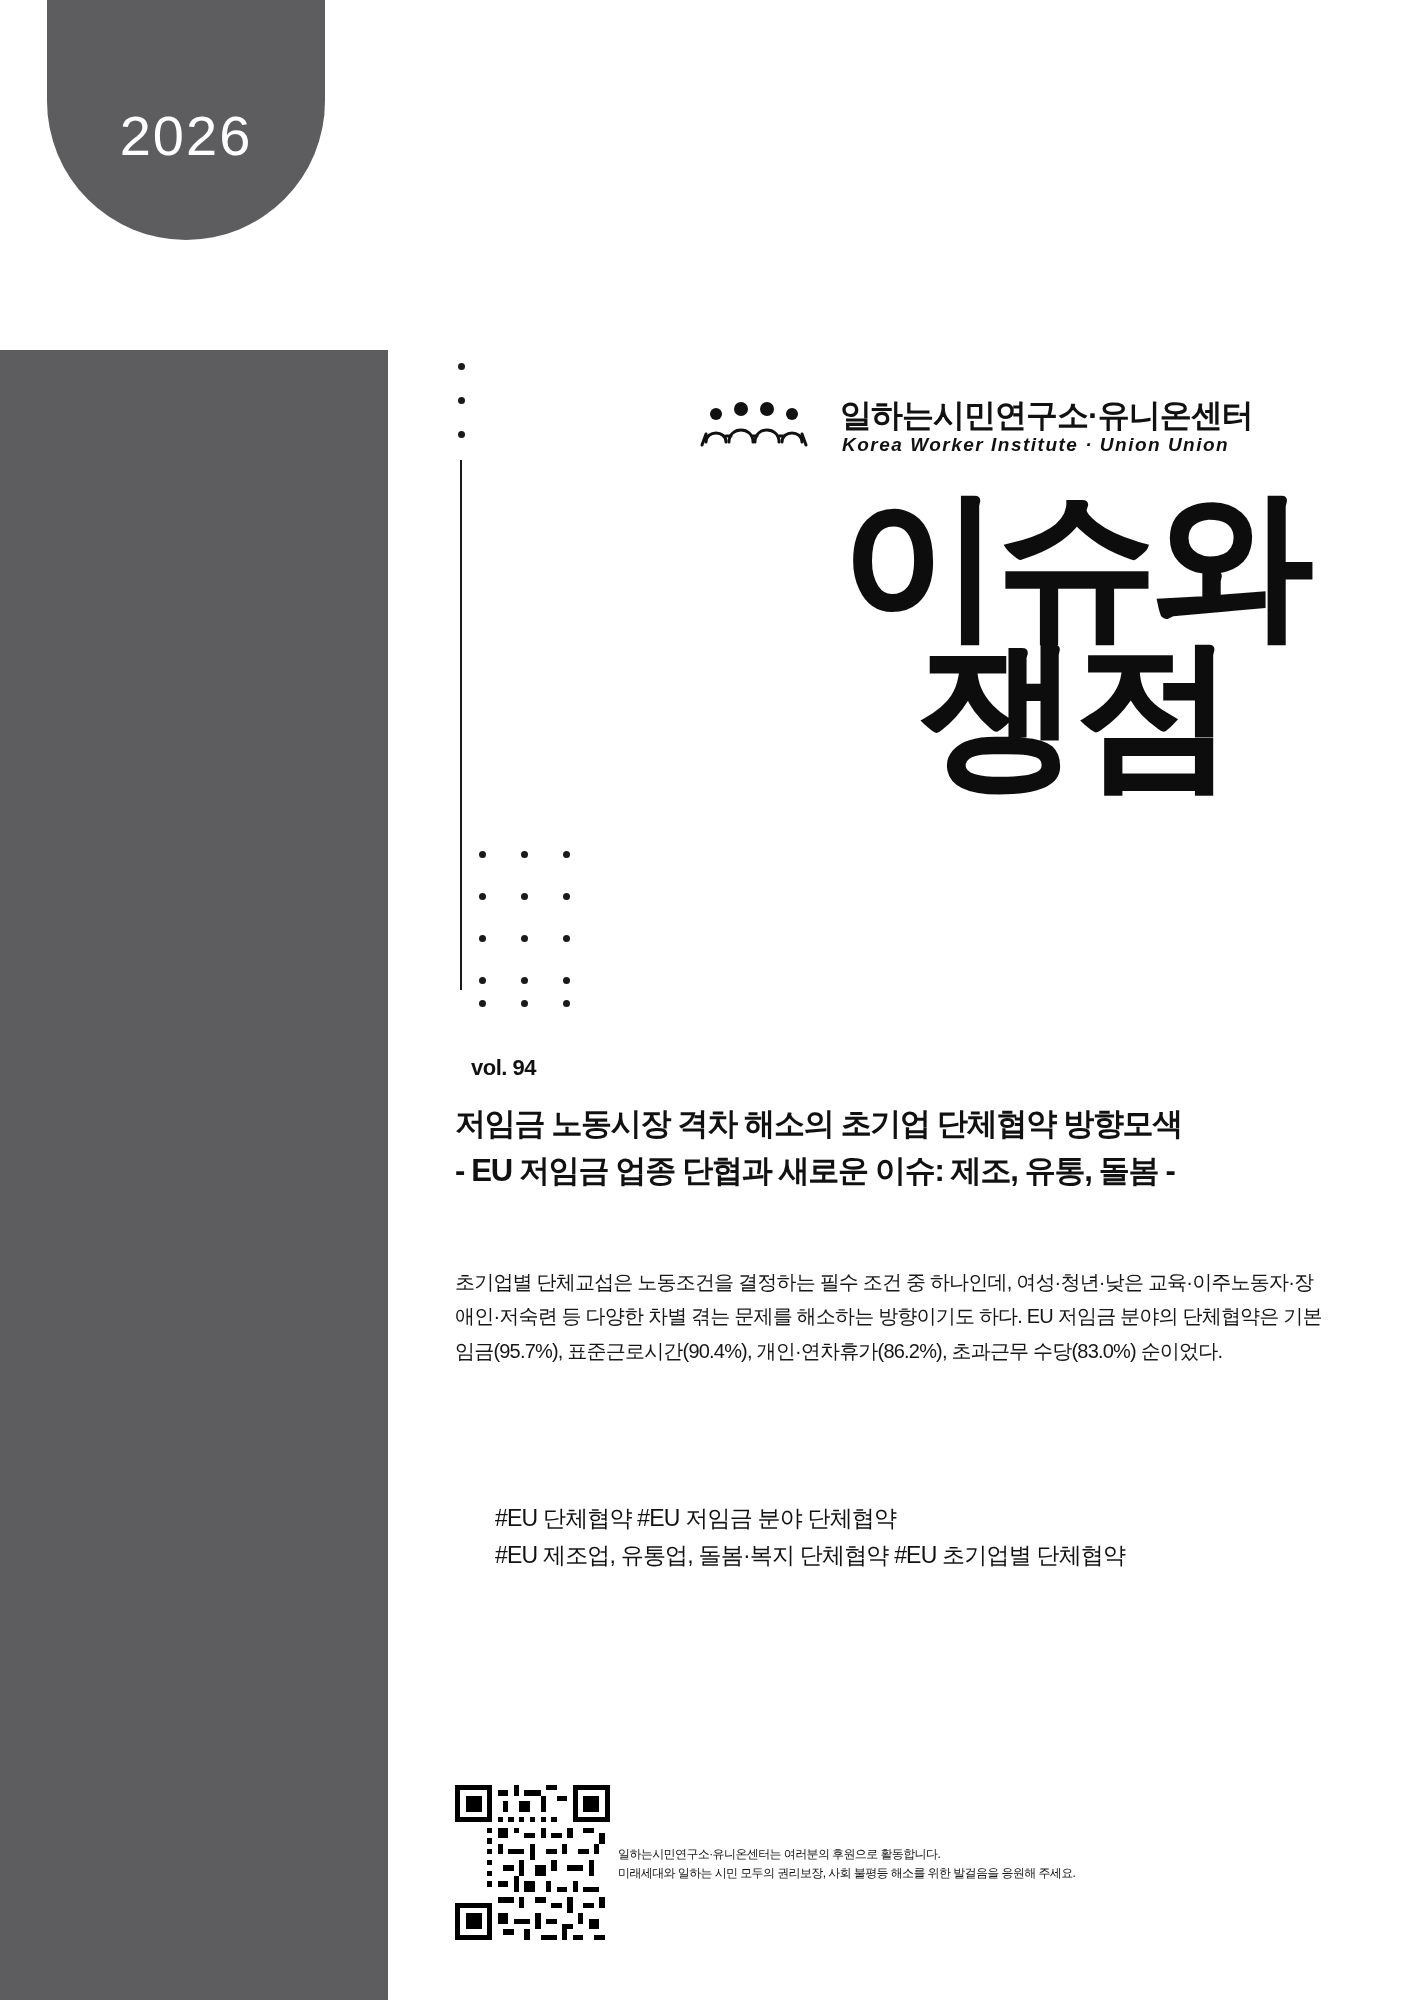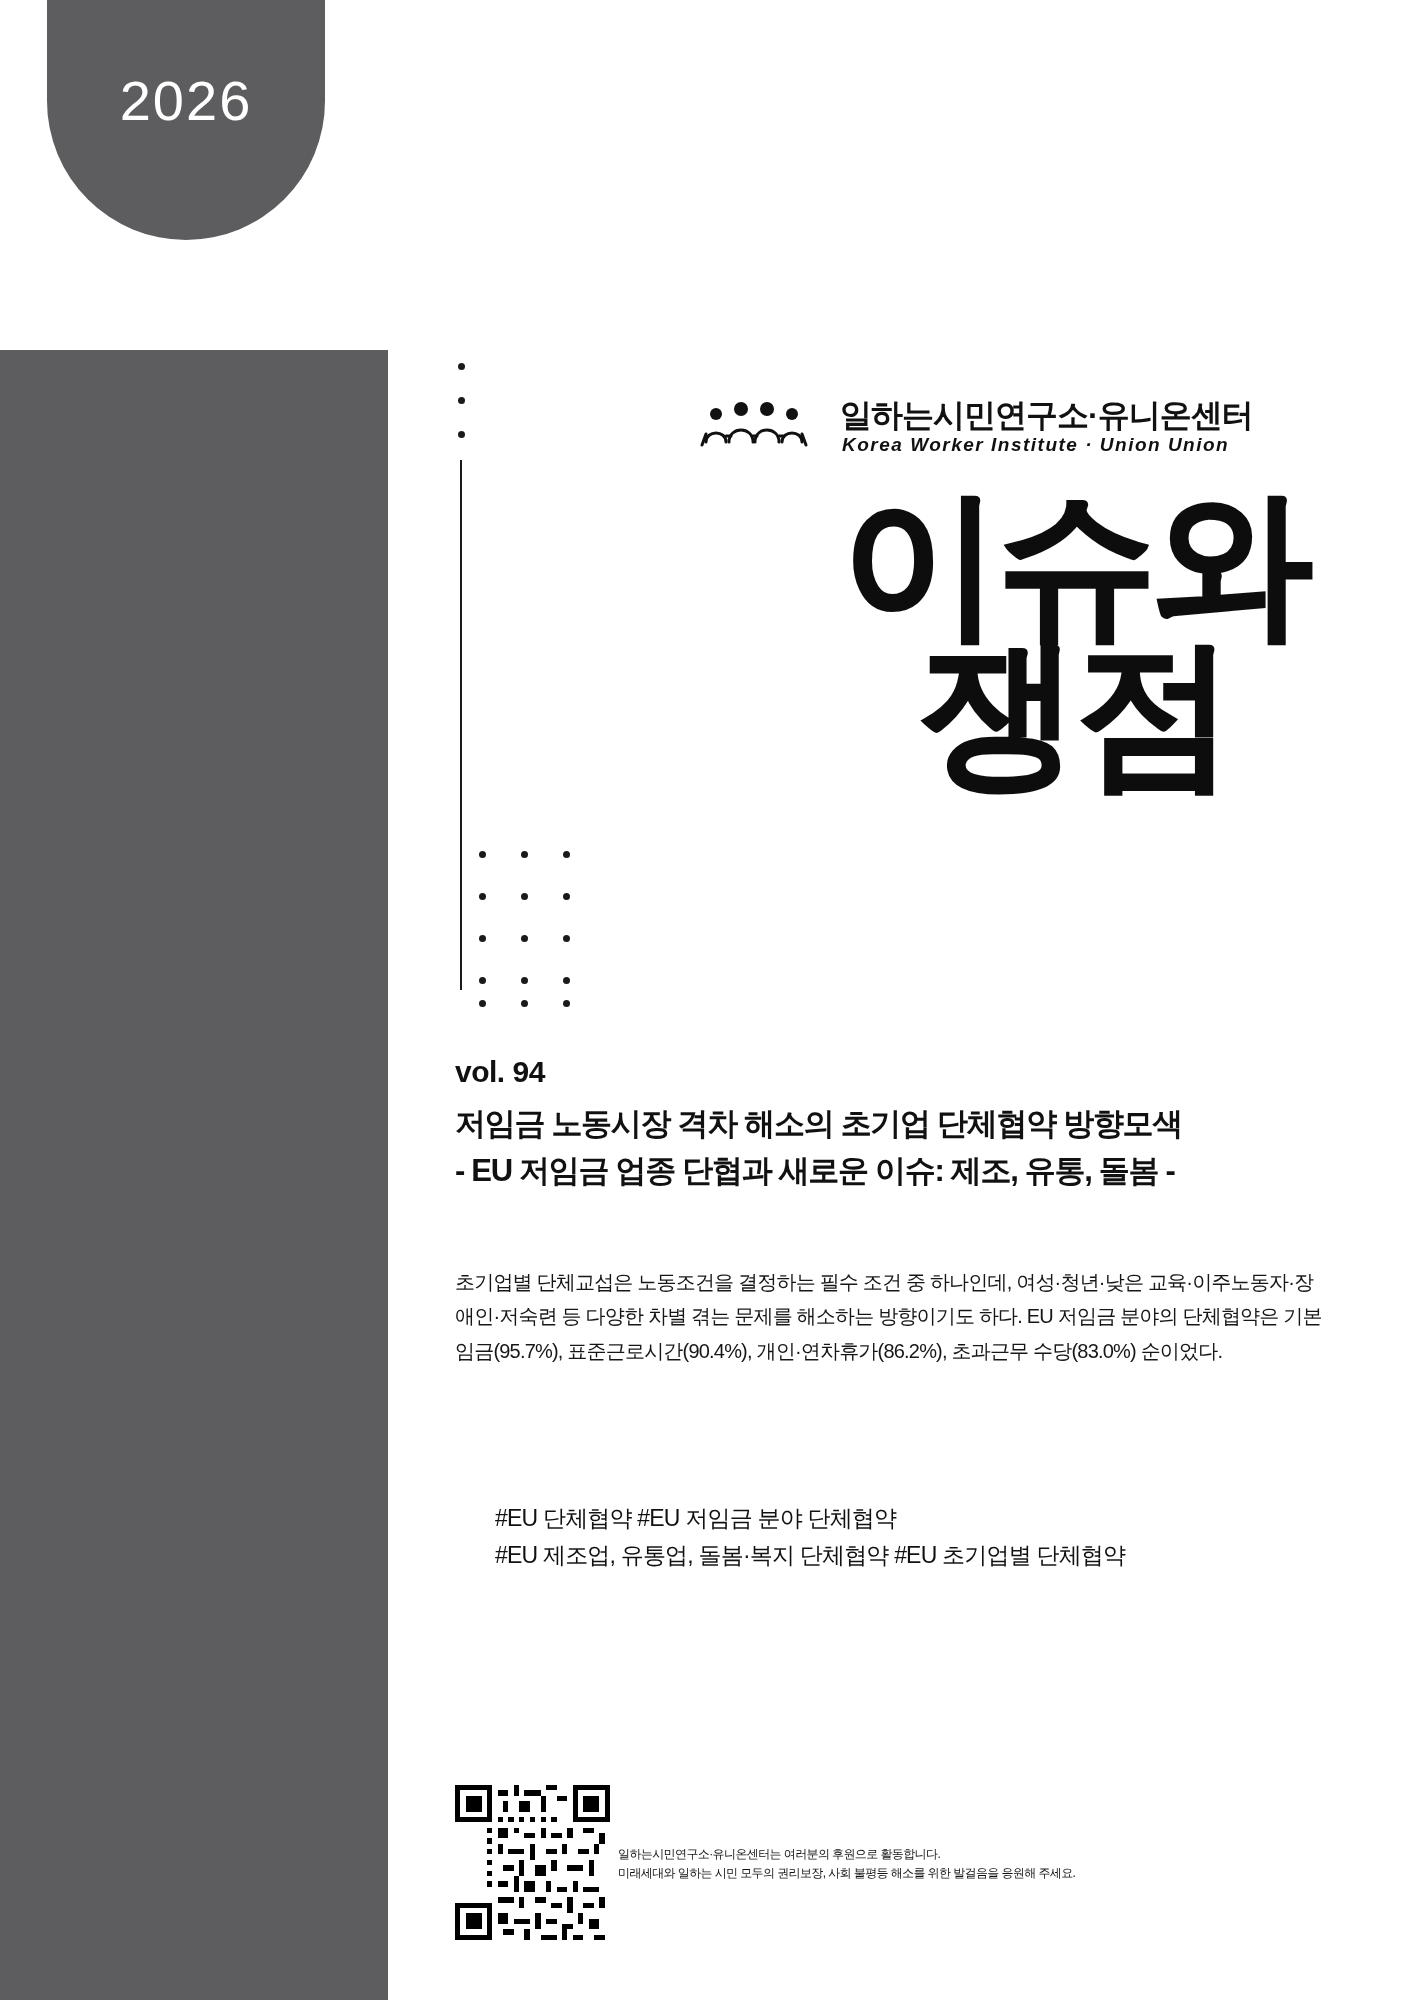--- a/index.html
+++ b/index.html
@@ -27,21 +27,21 @@
     width: 278px;
     height: 250px;
     background: #5d5d60;
     border-bottom-left-radius: 139px;
     border-bottom-right-radius: 139px;
     display: flex;
     align-items: flex-start;
     justify-content: center;
   }
   .year-tab-text {
-    margin-top: 78px;
+    margin-top: 113px;
     color: #ffffff;
     font-size: 56px;
     letter-spacing: 2px;
     font-weight: 400;
   }
 
   
   .left-band {
     position: absolute;
     left: 0;
@@ -115,23 +115,23 @@
     line-height: 0.93;
     font-weight: 900;
     letter-spacing: -4px;
     color: #0d0d0d;
     -webkit-text-stroke: 2px #0d0d0d;
   }
 
   
   .vol {
     position: absolute;
-    left: 455px;
+    left: 471px;
     top: 1055px;
-    font-size: 30px;
+    font-size: 22px;
     font-weight: 700;
     letter-spacing: -0.5px;
   }
   .title-main {
     position: absolute;
     left: 455px;
     top: 1103px;
     font-size: 31px;
     font-weight: 700;
     letter-spacing: -1.3px;

